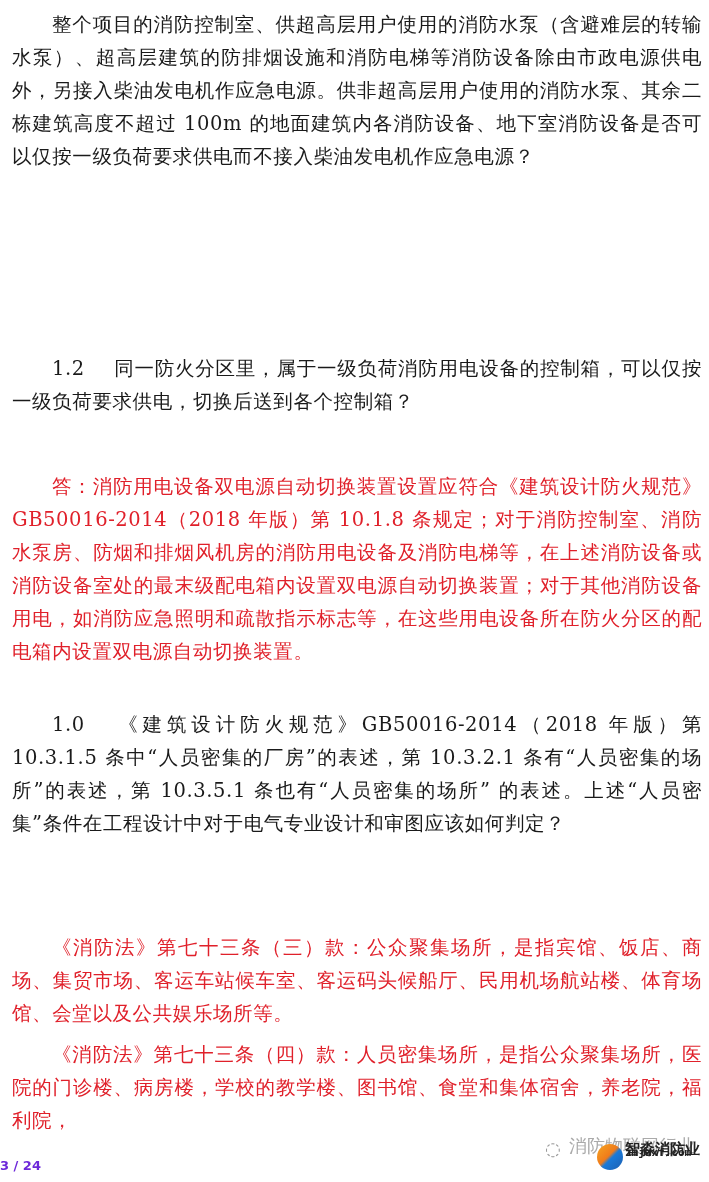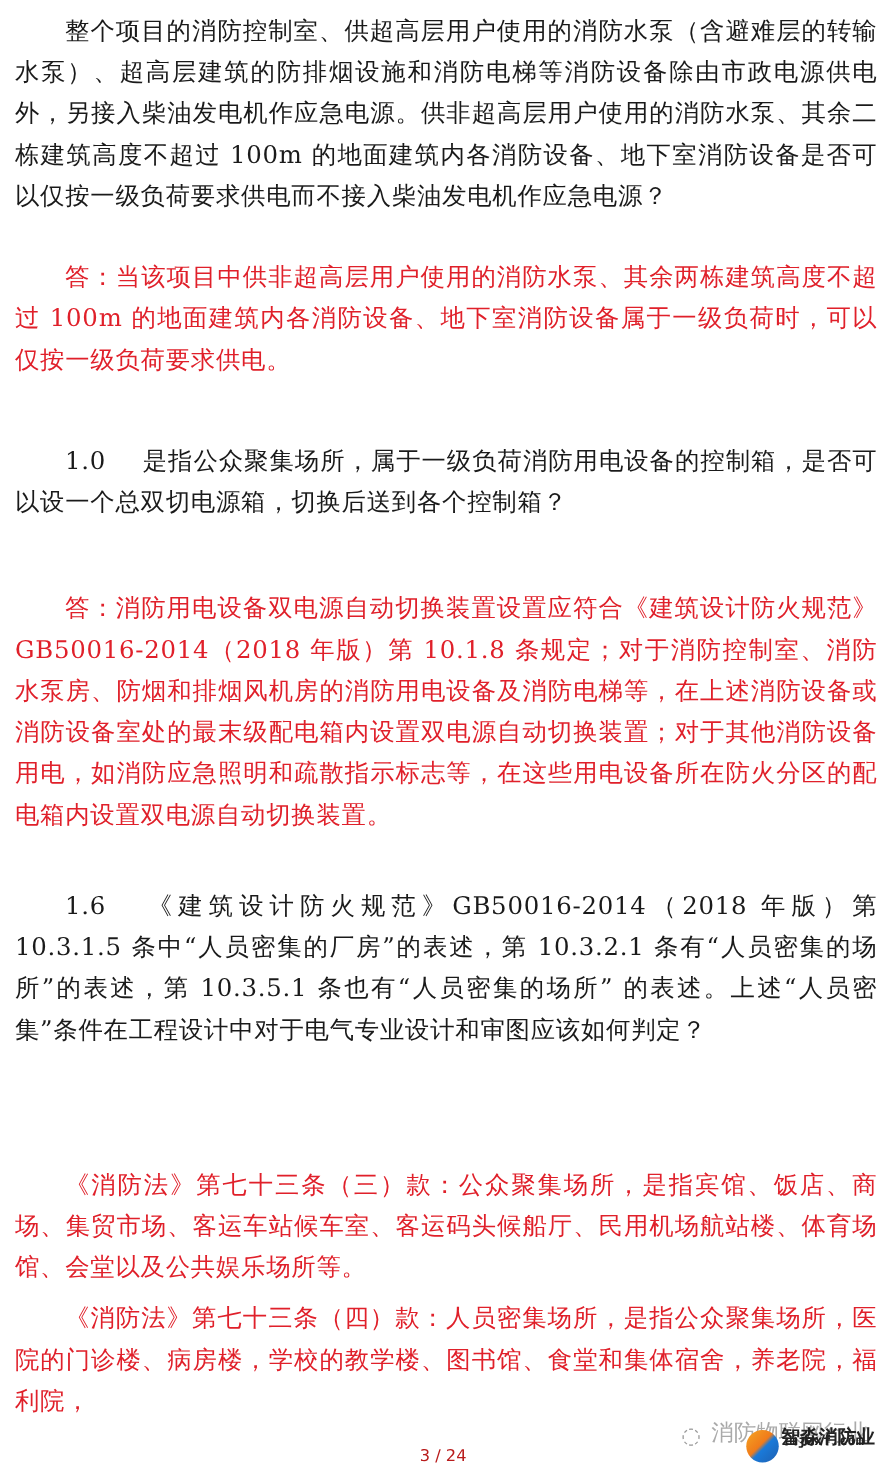--- a/index.html
+++ b/index.html
@@ -4,48 +4,47 @@
 <style>
   html, body { margin: 0; padding: 0; background: #ffffff; }
   body { width: 709px; height: 1182px; position: relative; overflow: hidden;
          font-family: "DejaVu Serif", "Liberation Serif", serif; color: #1a1a1a; }
   .page { position: absolute; left: 0; top: 0; width: 582px; height: 1182px; }
   .p { position: absolute; left: 12px; width: 690px; font-size: 19.5px; line-height: 33px;
        letter-spacing: 0.6px; text-align: justify; margin: 0; }
   .p.indent { text-indent: 40px; }
   .red { color: #e0202a; }
   .num { display: inline-block; width: 62px; text-indent: 0; }
-  .footer { position: absolute; top: 1158px; left: 0; width: 709px; text-align: center;
-            font-family: "DejaVu Sans", "Liberation Sans", sans-serif; font-weight: normal;
-            font-size: 13px; color: #b91c1c; }
+  .footer { position: absolute; top: 1158px; left: 0; width: 709px; 
+            font-family: "DejaVu Sans", "Liberation Sans", sans-serif; font-weight: bold;
+            font-size: 13px; color: #6d28d9; }
   .watermark { position: absolute; left: 545px; top: 1130px; width: 160px; height: 44px; }
   .wm-wechat { position: absolute; left: 0; top: 8px; font-size: 18px; color: #999; }
   .wm-text1 { position: absolute; left: 24px; top: 4px; font-size: 18px; color: #aaa;
               font-family: "DejaVu Sans", sans-serif; }
   .wm-logo { position: absolute; left: 52px; top: 14px; width: 26px; height: 26px; border-radius: 50%;
              background: linear-gradient(135deg, #f5a623 0%, #f07b1a 45%, #1a7ad9 55%, #1e5fb0 100%); }
   .wm-brand { position: absolute; left: 80px; top: 10px; font-size: 15px; font-weight: bold; color: #222;
               font-family: "DejaVu Sans", sans-serif; }
   .wm-url { position: absolute; left: 80px; top: 16px; font-size: 11px; font-weight: bold; color: #222;
             font-family: "DejaVu Sans Mono", monospace; }
 </style>
 </head>
 <body>
 
 <div class="page">
 
   <p class="p indent" style="top:8px;">整个项目的消防控制室、供超高层用户使用的消防水泵（含避难层的转输水泵）、超高层建筑的防排烟设施和消防电梯等消防设备除由市政电源供电外，另接入柴油发电机作应急电源。供非超高层用户使用的消防水泵、其余二栋建筑高度不超过 100m 的地面建筑内各消防设备、地下室消防设备是否可以仅按一级负荷要求供电而不接入柴油发电机作应急电源？</p>
 
-  <p class="p indent red" style="top:205px;">答：当该项目中供非超高层用户使用的消防水泵、其余两栋建筑高度不超过 100m 的地面建筑内各消防设备、地下室消防设备属于一级负荷时，可以仅按一级负荷要求供电。</p>
 
-  <p class="p indent" style="top:352px;"><span class="num">1.0</span><span>是指公众聚集场所，属于一级负荷消防用电设备的控制箱，是否可以设一个总双切电源箱，切换后送到各个控制箱？</span></p>
+  <p class="p indent" style="top:352px;"><span class="num">1.2</span><span>同一防火分区里，属于一级负荷消防用电设备的控制箱，可以仅按一级负荷要求供电，切换后送到各个控制箱？</span></p>
 
   <p class="p indent red" style="top:426px;margin-top:44px;">答：消防用电设备双电源自动切换装置设置应符合《建筑设计防火规范》GB50016-2014（2018 年版）第 10.1.8 条规定；对于消防控制室、消防水泵房、防烟和排烟风机房的消防用电设备及消防电梯等，在上述消防设备或消防设备室处的最末级配电箱内设置双电源自动切换装置；对于其他消防设备用电，如消防应急照明和疏散指示标志等，在这些用电设备所在防火分区的配电箱内设置双电源自动切换装置。</p>
 
-  <p class="p indent" style="top:708px;"><span class="num">1.6</span><span>《建筑设计防火规范》GB50016-2014（2018 年版）第 10.3.1.5 条中“人员密集的厂房”的表述，第 10.3.2.1 条有“人员密集的场所”的表述，第 10.3.5.1 条也有“人员密集的场所” 的表述。上述“人员密集”条件在工程设计中对于电气专业设计和审图应该如何判定？</span></p>
+  <p class="p indent" style="top:708px;"><span class="num">1.0</span><span>《建筑设计防火规范》GB50016-2014（2018 年版）第 10.3.1.5 条中“人员密集的厂房”的表述，第 10.3.2.1 条有“人员密集的场所”的表述，第 10.3.5.1 条也有“人员密集的场所” 的表述。上述“人员密集”条件在工程设计中对于电气专业设计和审图应该如何判定？</span></p>
 
 
   <p class="p indent red" style="top:931px;">《消防法》第七十三条（三）款：公众聚集场所，是指宾馆、饭店、商场、集贸市场、客运车站候车室、客运码头候船厅、民用机场航站楼、体育场馆、会堂以及公共娱乐场所等。</p>
 
   <p class="p indent red" style="top:1038px;">《消防法》第七十三条（四）款：人员密集场所，是指公众聚集场所，医院的门诊楼、病房楼，学校的教学楼、图书馆、食堂和集体宿舍，养老院，福利院，</p>
 
   <div class="watermark">
     <span class="wm-wechat">◌</span>
     <span class="wm-text1">消防物联网行业</span>
     <span class="wm-logo"></span>

